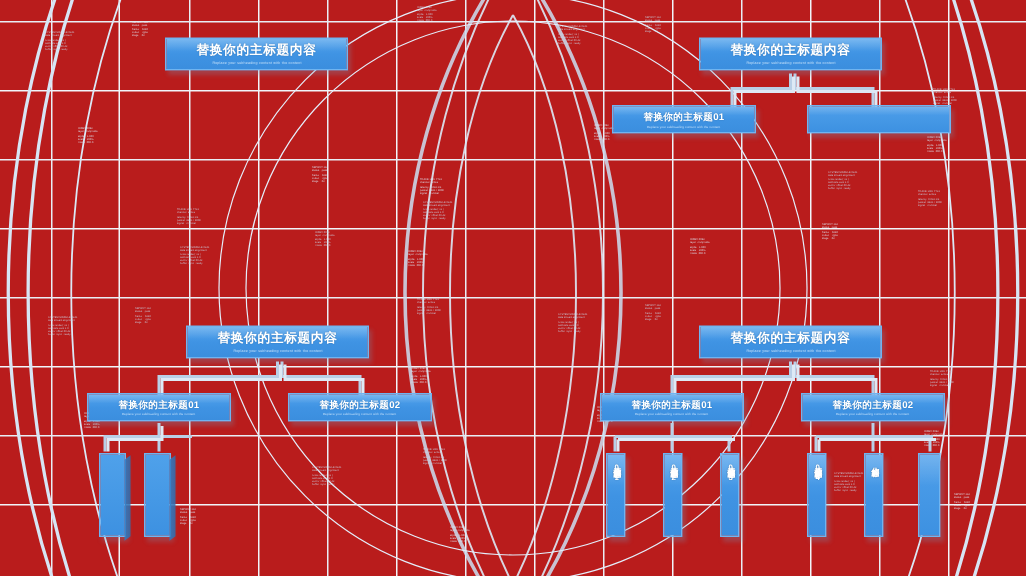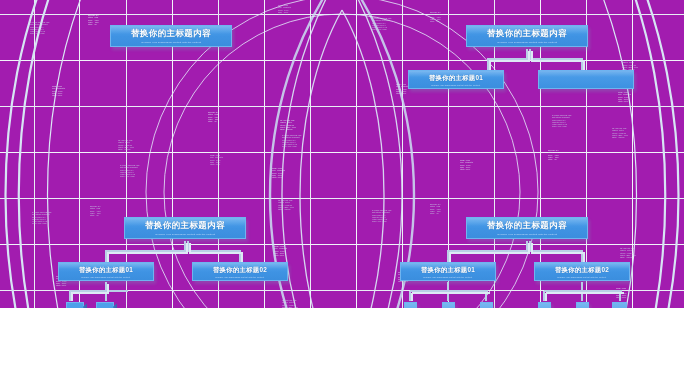--- a/index.html
+++ b/index.html
@@ -1,19 +1,19 @@
 <!DOCTYPE html>
 <html><head>
 <meta charset="utf-8">
 <title>Org Chart Template Preview</title>
 <style>
   html,body{margin:0;padding:0;background:#fff;}
   body{width:684px;height:384px;overflow:hidden;font-family:"Liberation Sans","DejaVu Sans",sans-serif;}
 
-  .stage{position:relative;width:684px;height:308px;background:#a21caf;overflow:hidden;}
+  .stage{position:relative;width:684px;height:384px;background:#b91c1c;overflow:hidden;}
 
   
   .bg{position:absolute;inset:0;overflow:hidden;}
   .bg svg{position:absolute;inset:0;width:684px;height:384px;}
 
   .grid-v,.grid-h{position:absolute;background:#e9eef5;}
   .grid-v{width:1px;top:0;bottom:0;}
   .grid-h{height:1px;left:0;right:0;}
   .grid-v.soft,.grid-h.soft{background:#f1f5fa;}
 

